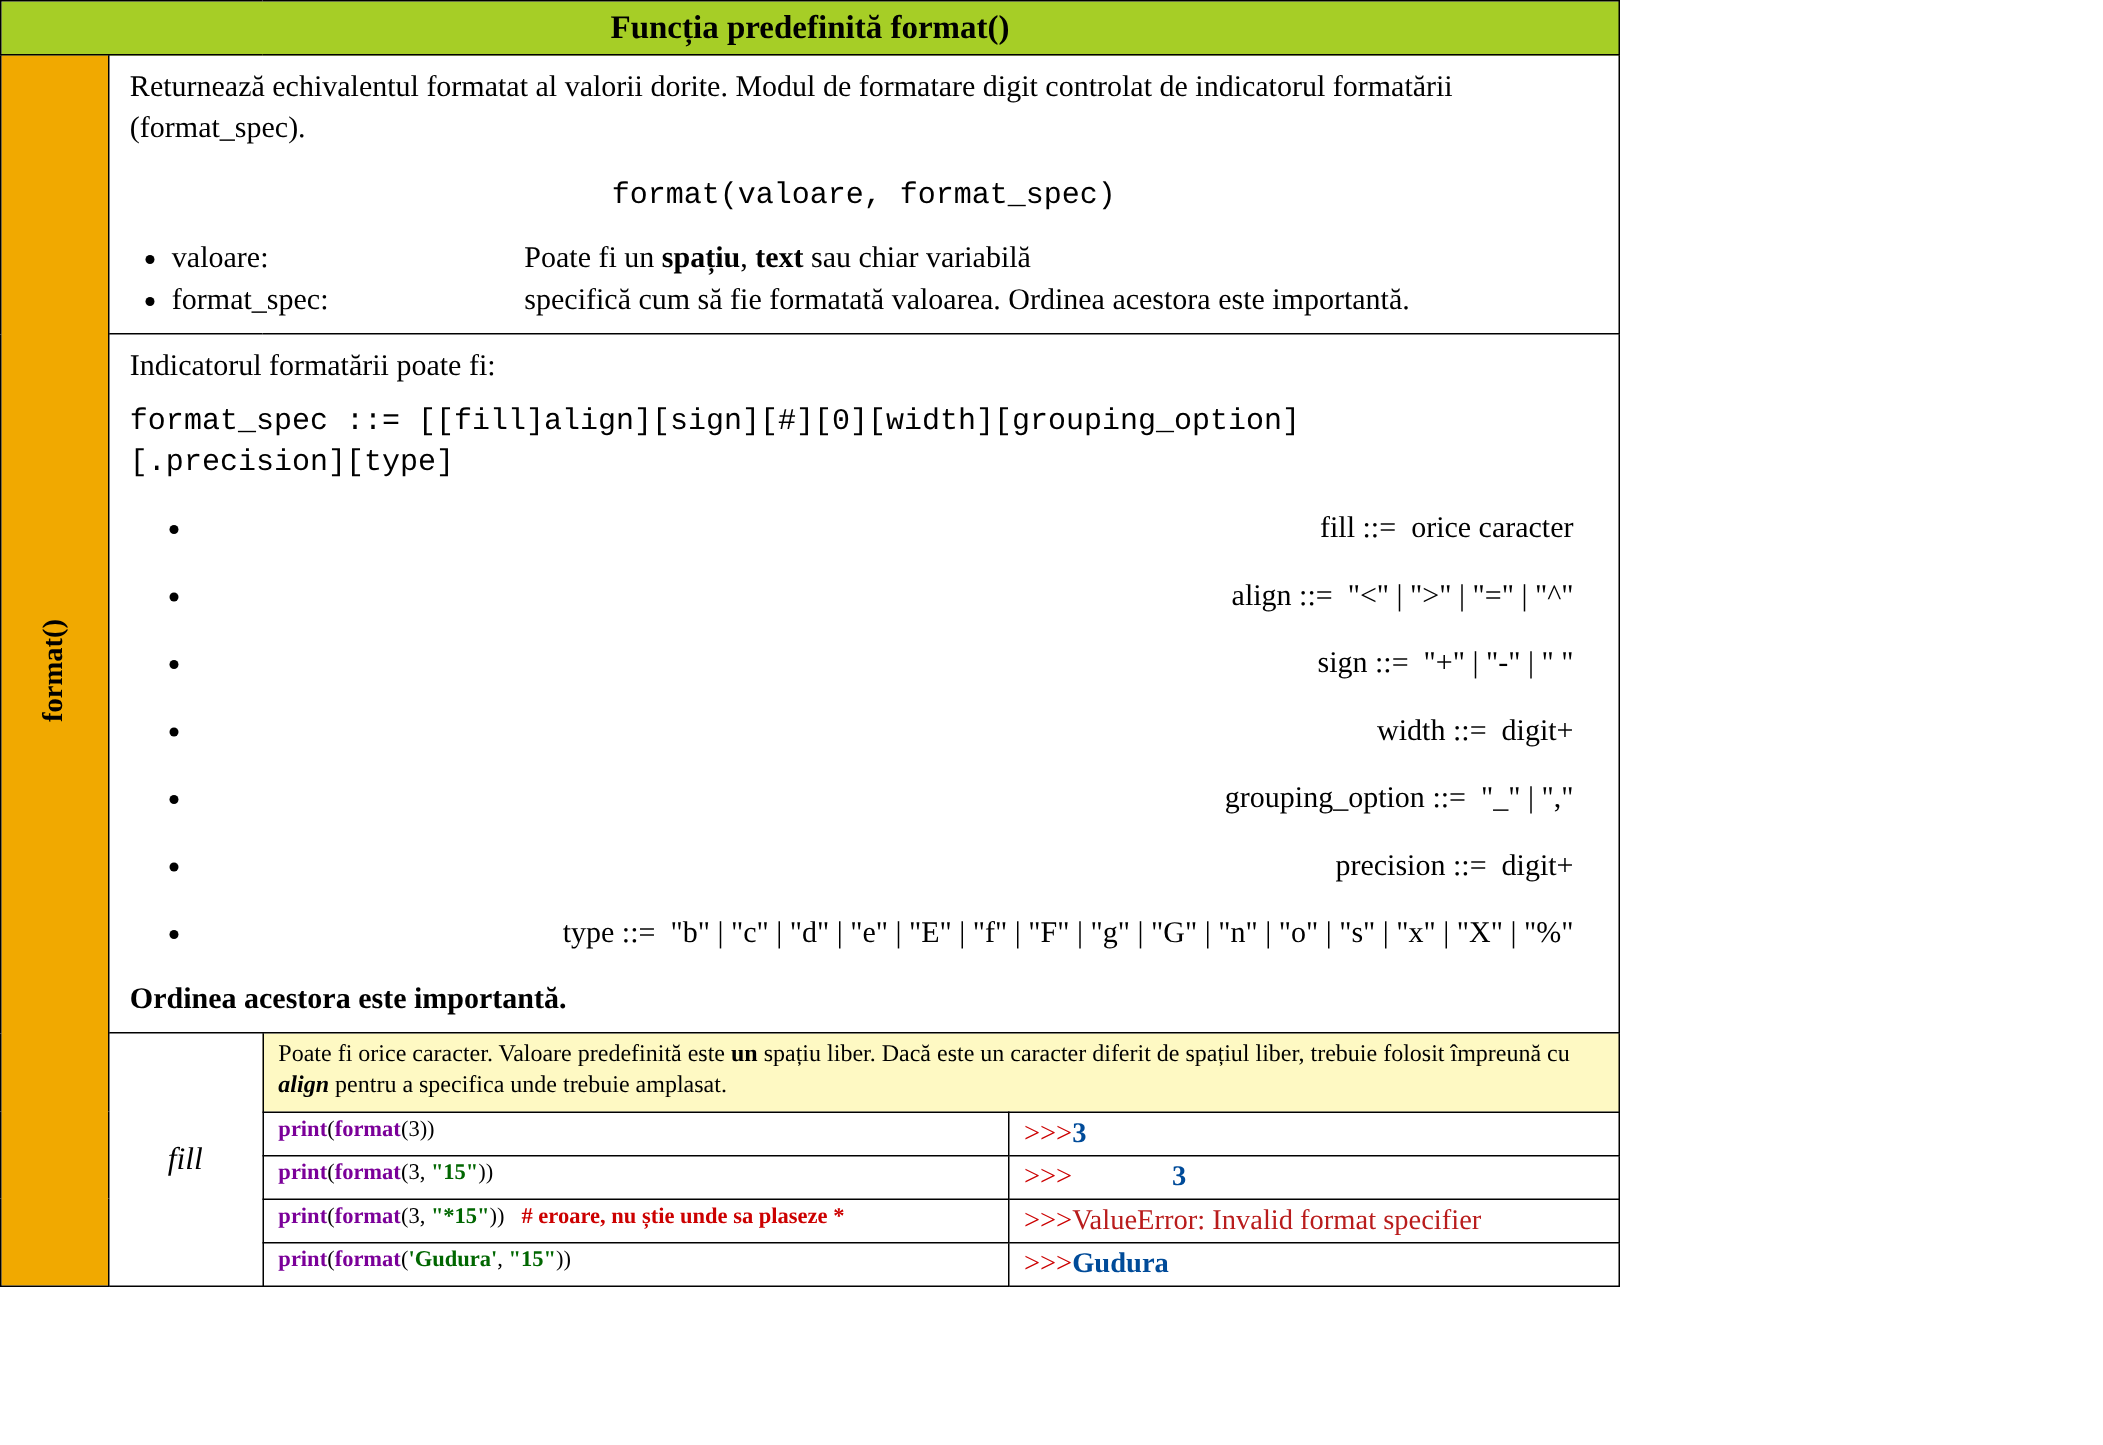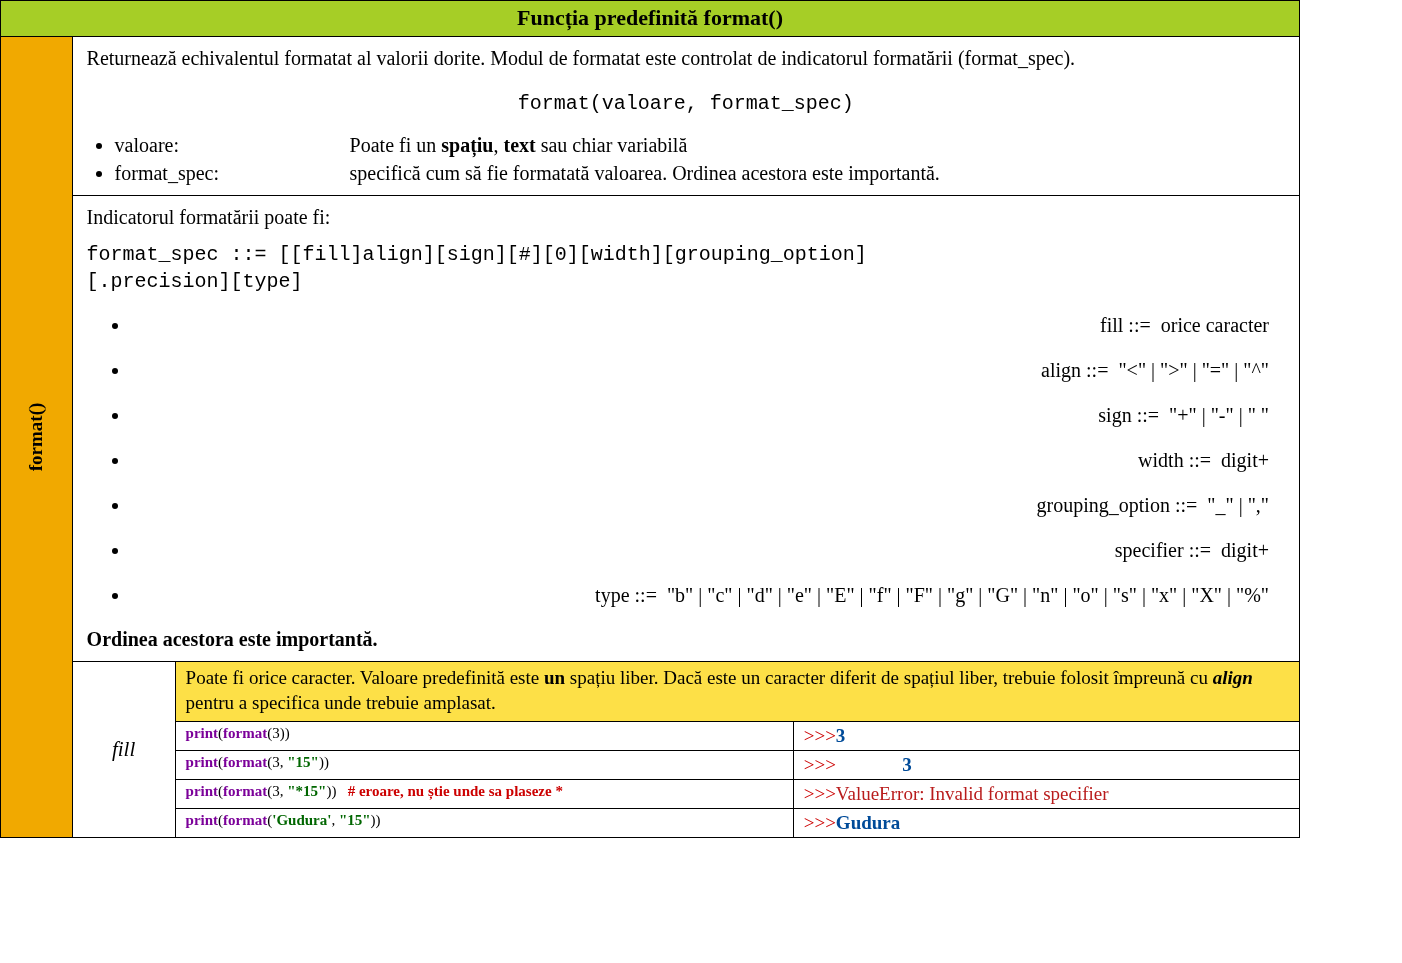--- a/index.html
+++ b/index.html
@@ -5,21 +5,21 @@
   body {
     margin: 0;
     padding: 0;
     font-family: "Liberation Serif", "Times New Roman", serif;
     font-size: 19px;
     background: #fff;
     color: #000;
   }
   table {
     border-collapse: collapse;
-    width: 1300px;
+    width: 1080px;
     margin: 0;
   }
   td, th {
     border: 1px solid #000;
     vertical-align: top;
   }
   .title-cell {
     background: #a6ce26;
     text-align: center;
     font-weight: bold;
@@ -92,23 +92,23 @@
     margin-top: 14px;
   }
   .fill-label {
     text-align: center;
     font-style: italic;
     font-size: 21px;
     vertical-align: middle;
     width: 100px;
   }
   .yellow-cell {
-    background: #fde047;
+    background: #fef9c3;
     padding: 4px 10px 6px 10px;
-    font-size: 19px;
+    font-size: 16px;
     line-height: 1.3;
   }
   .code-cell {
     padding: 3px 10px;
     font-size: 15px;
   }
   .out-cell {
     padding: 3px 10px;
     font-size: 19px;
   }
@@ -129,21 +129,21 @@
   <tbody>
       <tr>
     <td class="title-cell" colspan="4">Funcția predefinită format()</td>
   </tr>
 
   <tr>
     <td class="side-cell" rowspan="7">
       <span class="side-rot">format()</span>
     </td>
     <td class="desc-cell" colspan="3">
-      <div>Returnează echivalentul formatat al valorii dorite. Modul de formatat este controlat de indicatorul formatării (format_spec).</div>
+      <div>Returnează echivalentul formatat al valorii dorite. Modul de formatare digit controlat de indicatorul formatării (format_spec).</div>
       <div class="sig mono">format(valoare, format_spec)</div>
       <ul class="params">
         <li>
           <span class="param-name">valoare:</span>
           <span>Poate fi un </span><b>spațiu</b><span>, </span><b>text</b><span> sau chiar variabilă</span>
         </li>
         <li>
           <span class="param-name">format_spec:</span>
           <span>specifică cum să fie formatată valoarea. Ordinea acestora este importantă.</span>
         </li>
@@ -157,21 +157,21 @@
       <div class="grammar mono">
         <span>format_spec     ::=  </span><span>[[fill]align][sign][#][0][width][grouping_option]</span><br>
         <span>[.precision][type]</span>
       </div>
       <ul class="tokens">
         <li><span class="tok-name">fill</span> ::=&nbsp; <span>orice caracter</span></li>
         <li><span class="tok-name">align</span> ::=&nbsp; <span>"&lt;" | "&gt;" | "=" | "^"</span></li>
         <li><span class="tok-name">sign</span> ::=&nbsp; <span>"+" | "-" | " "</span></li>
         <li><span class="tok-name">width</span> ::=&nbsp; <span>digit+</span></li>
         <li><span class="tok-name">grouping_option</span> ::=&nbsp; <span>"_" | ","</span></li>
-        <li><span class="tok-name">specifier</span> ::=&nbsp; <span>digit+</span></li>
+        <li><span class="tok-name">precision</span> ::=&nbsp; <span>digit+</span></li>
         <li><span class="tok-name">type</span> ::=&nbsp; <span>"b" | "c" | "d" | "e" | "E" | "f" | "F" | "g" | "G" | "n" | "o" | "s" | "x" | "X" | "%"</span></li>
       </ul>
       <div class="ord">Ordinea acestora este importantă.</div>
     </td>
   </tr>
 
   <tr>
     <td class="fill-label" rowspan="5">fill</td>
     <td class="yellow-cell" colspan="2">
       <span>Poate fi orice caracter. Valoare predefinită este </span><b>un</b><span> spațiu liber. Dacă este un caracter diferit de spațiul liber, trebuie folosit împreună cu </span><b><i>align</i></b><span> pentru a specifica unde trebuie amplasat.</span>

